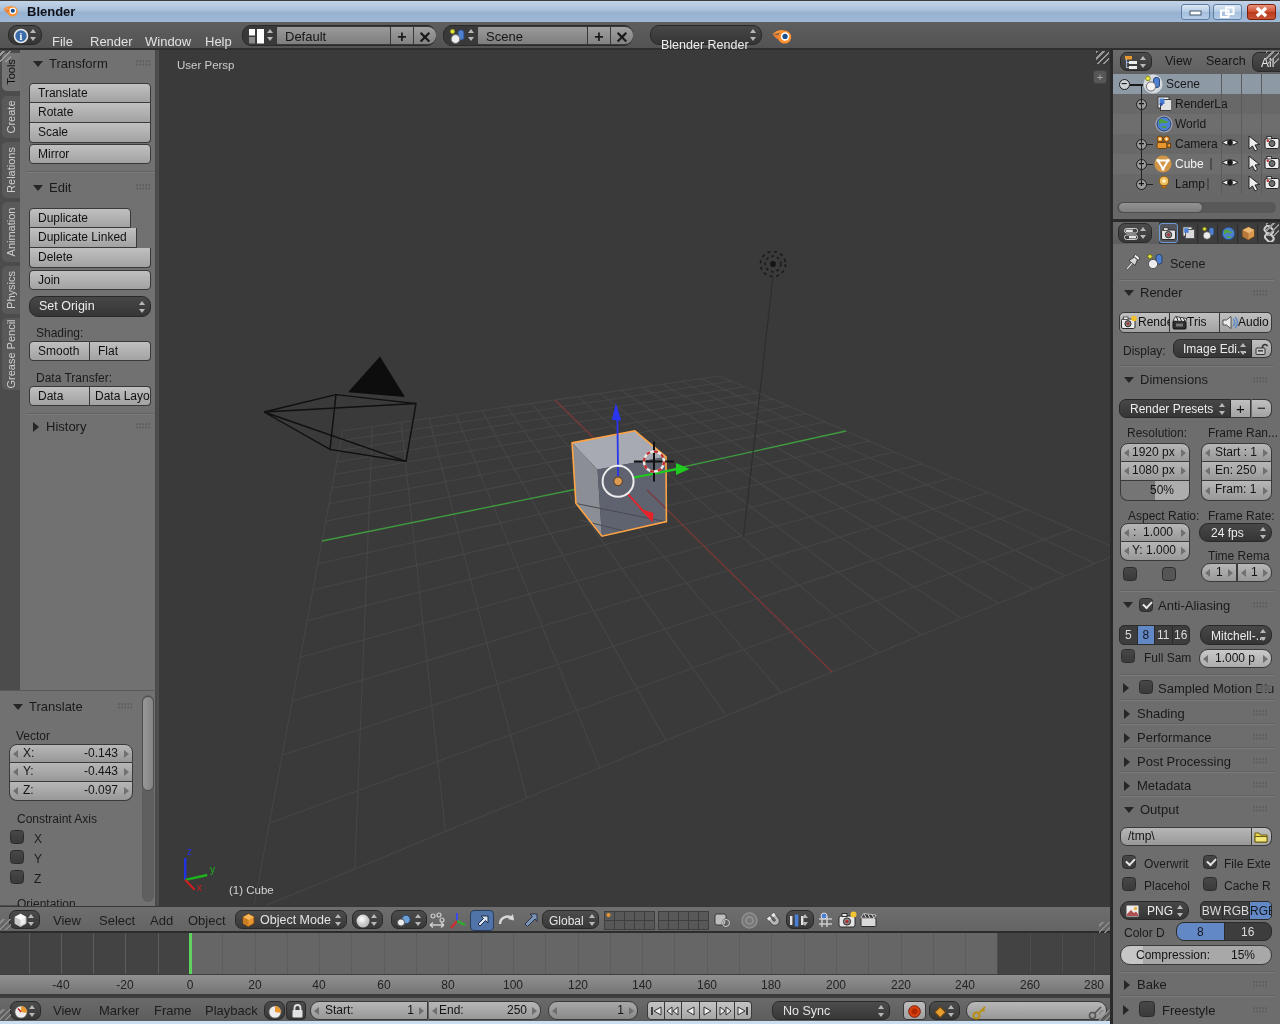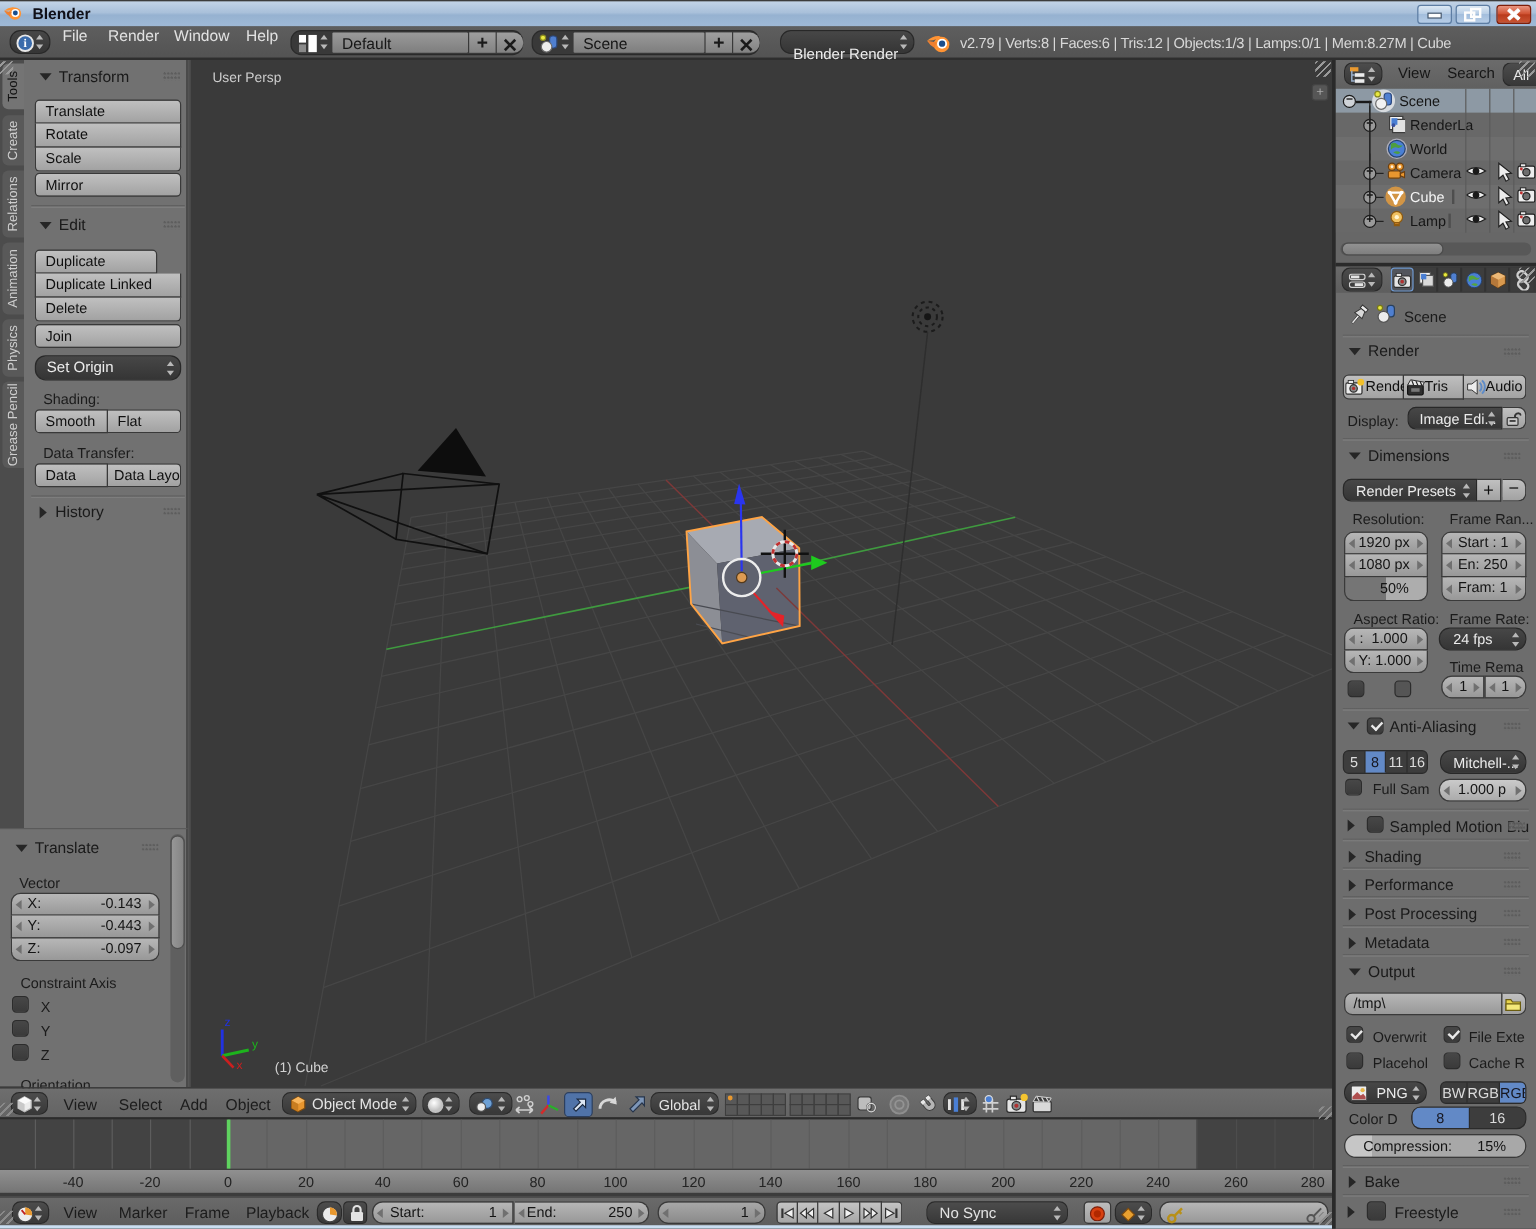--- a/index.html
+++ b/index.html
@@ -5,21 +5,21 @@
 .abs{position:absolute}
 #root{position:relative;width:1280px;height:1024px}
 
 #titlebar{left:0;top:0;width:1280px;height:22px;background:linear-gradient(#c3d4e7,#a9c0da 45%,#96b2d1 55%,#9fb9d6);border-top:1px solid #3c3c3c;color:#16161e;font-size:13px}
 #titlebar .tt{position:absolute;left:48px;top:3px;font-weight:600;color:#101018}
 .winbtn{position:absolute;top:3px;width:29px;height:16px;border-radius:3px;border:1px solid #5d7da3;background:linear-gradient(#dce8f4,#b4cbe4 50%,#a3bedd 50%,#b7cde6)}
 .winbtn svg{position:absolute;left:0;top:0}
 #btnclose{background:linear-gradient(#e89580,#cf5030 48%,#b93b1c 52%,#c85433);border-color:#7e1f0a}
 
 #infobar{left:0;top:22px;width:1280px;height:28px;background:linear-gradient(#5e5e5e,#535353);border-bottom:2px solid #2e2e2e;color:#e6e6e6;font-size:13px}
-.menu{position:absolute;top:0;color:#e2e2e2}
+.menu{position:absolute;top:12px;color:#e2e2e2}
 .darkdd{position:absolute;background:linear-gradient(#474747,#353535);border:1px solid #282828;border-radius:9px;color:#ededed}
 .ddarrows{position:absolute;right:4px;top:50%;margin-top:-6px;width:7px;height:12px}
 .ddarrows:before{content:"";position:absolute;left:0;top:0;border:3.5px solid transparent;border-bottom:4px solid #b8b8b8;border-top:none}
 .ddarrows:after{content:"";position:absolute;left:0;bottom:0;border:3.5px solid transparent;border-top:4px solid #b8b8b8;border-bottom:none}
 .idsel{position:absolute;background:#393939;border:1px solid #2a2a2a;border-radius:9px}
 .idsel .nm{position:absolute;top:1px;bottom:1px;background:linear-gradient(#9a9a9a,#7e7e7e);color:#161616;font-size:13px}
 .idsel .pb{position:absolute;top:1px;bottom:1px;background:linear-gradient(#9f9f9f,#828282);color:#1a1a1a;text-align:center;font-size:16px;font-weight:bold}
 
 .btn{position:absolute;background:linear-gradient(#c0c0c0,#a2a2a2);border:1px solid #393939;border-radius:4px;color:#101010;font-size:12px;line-height:18px;padding-left:8px}
 .panelhdr{position:absolute;color:#1a1a1a;font-size:13px}
@@ -129,21 +129,20 @@
     <div class="pb" style="left:167px;width:22px;border-radius:0 8px 8px 0;padding-top:1px">✕</div>
   </div>
   <div class="darkdd" style="left:650px;top:3px;width:112px;height:20px;padding:12px 0 0 10px;font-size:12.5px">Blender Render<div class="ddarrows"></div></div>
   <svg style="position:absolute;left:772px;top:4px" width="20" height="20" viewBox="0 0 19 19">
     <circle cx="12" cy="10.5" r="6.2" fill="#ff9333"></circle>
         <circle cx="12.4" cy="9.9" r="4" fill="#fff"></circle>
         <circle cx="12.4" cy="9.9" r="2.5" fill="#1b4e8c"></circle>
         <path d="M0.5 7.5 Q5 3.5 10 3.8 L13.5 5.5 Q8 5.5 5.5 7.2 Z" fill="#ff9333"></path>
         <path d="M0.5 7.5 L8.5 9 Q6.5 11.5 6.8 13.5 Q2.5 11 0.5 7.5 Z" fill="#f08030"></path>
   </svg>
-  <span class="menu" style="left:800px;color:#d8d8d8;font-size:12.2px;letter-spacing:-0.25px;top:7px">v2.79 | Verts:8 | Faces:6 | Tris:12 | Objects:1/3 | Lamps:0/1 | Mem:8.27M | Cube</span>
 </div>
 
 <div class="abs" id="tabcol">
   <div class="vtab act" style="top:3px;height:38px">
         <span>Tools</span>
       </div>
   <div class="vtab" style="top:46px;height:42px">
         <span>Create</span>
       </div>
   <div class="vtab" style="top:92px;height:56px">
@@ -164,21 +163,21 @@
   <div class="panelhdr" style="left:13px;top:6px"><span class="tri-d"></span>Transform</div>
   <div class="grip" style="left:116px;top:10px"></div>
   <div class="btn" style="left:9px;top:33px;width:122px;height:20px;border-radius:4px 4px 0 0">Translate</div>
   <div class="btn" style="left:9px;top:53px;width:122px;height:20px;border-radius:0;border-top:none">Rotate</div>
   <div class="btn" style="left:9px;top:73px;width:122px;height:20px;border-radius:0 0 4px 4px;border-top:none">Scale</div>
   <div class="btn" style="left:9px;top:94px;width:122px;height:20px">Mirror</div>
   <div class="sep" style="left:6px;top:121px;width:128px"></div>
   <div class="panelhdr" style="left:13px;top:130px"><span class="tri-d"></span>Edit</div>
   <div class="grip" style="left:116px;top:134px"></div>
   <div class="btn" style="left:9px;top:158px;width:102px;height:20px;border-radius:4px 4px 0 0">Duplicate</div>
-  <div class="btn" style="left:9px;top:178px;width:122px;height:20px;border-radius:0;border-top:none">Duplicate Linked</div>
+  <div class="btn" style="left:9px;top:178px;width:108px;height:20px;border-radius:0;border-top:none">Duplicate Linked</div>
   <div class="btn" style="left:9px;top:198px;width:122px;height:20px;border-radius:0 0 4px 4px;border-top:none">Delete</div>
   <div class="btn" style="left:9px;top:220px;width:122px;height:20px">Join</div>
   <div class="darkdd" style="left:9px;top:246px;width:122px;height:21px;padding:2px 0 0 9px;font-size:12.5px">Set Origin<div class="ddarrows"></div></div>
   <div class="lbl" style="left:16px;top:276px">Shading:</div>
   <div class="btn" style="left:9px;top:291px;width:61px;height:20px;border-radius:4px 0 0 4px">Smooth</div>
   <div class="btn" style="left:70px;top:291px;width:61px;height:20px;border-radius:0 4px 4px 0;border-left:none">Flat</div>
   <div class="lbl" style="left:16px;top:321px">Data Transfer:</div>
   <div class="btn" style="left:9px;top:336px;width:61px;height:20px;border-radius:4px 0 0 4px">Data</div>
   <div class="btn" style="left:70px;top:336px;width:61px;height:20px;border-radius:0 4px 4px 0;border-left:none;padding-left:5px">Data Layo</div>
   <div class="sep" style="left:6px;top:363px;width:128px"></div>

